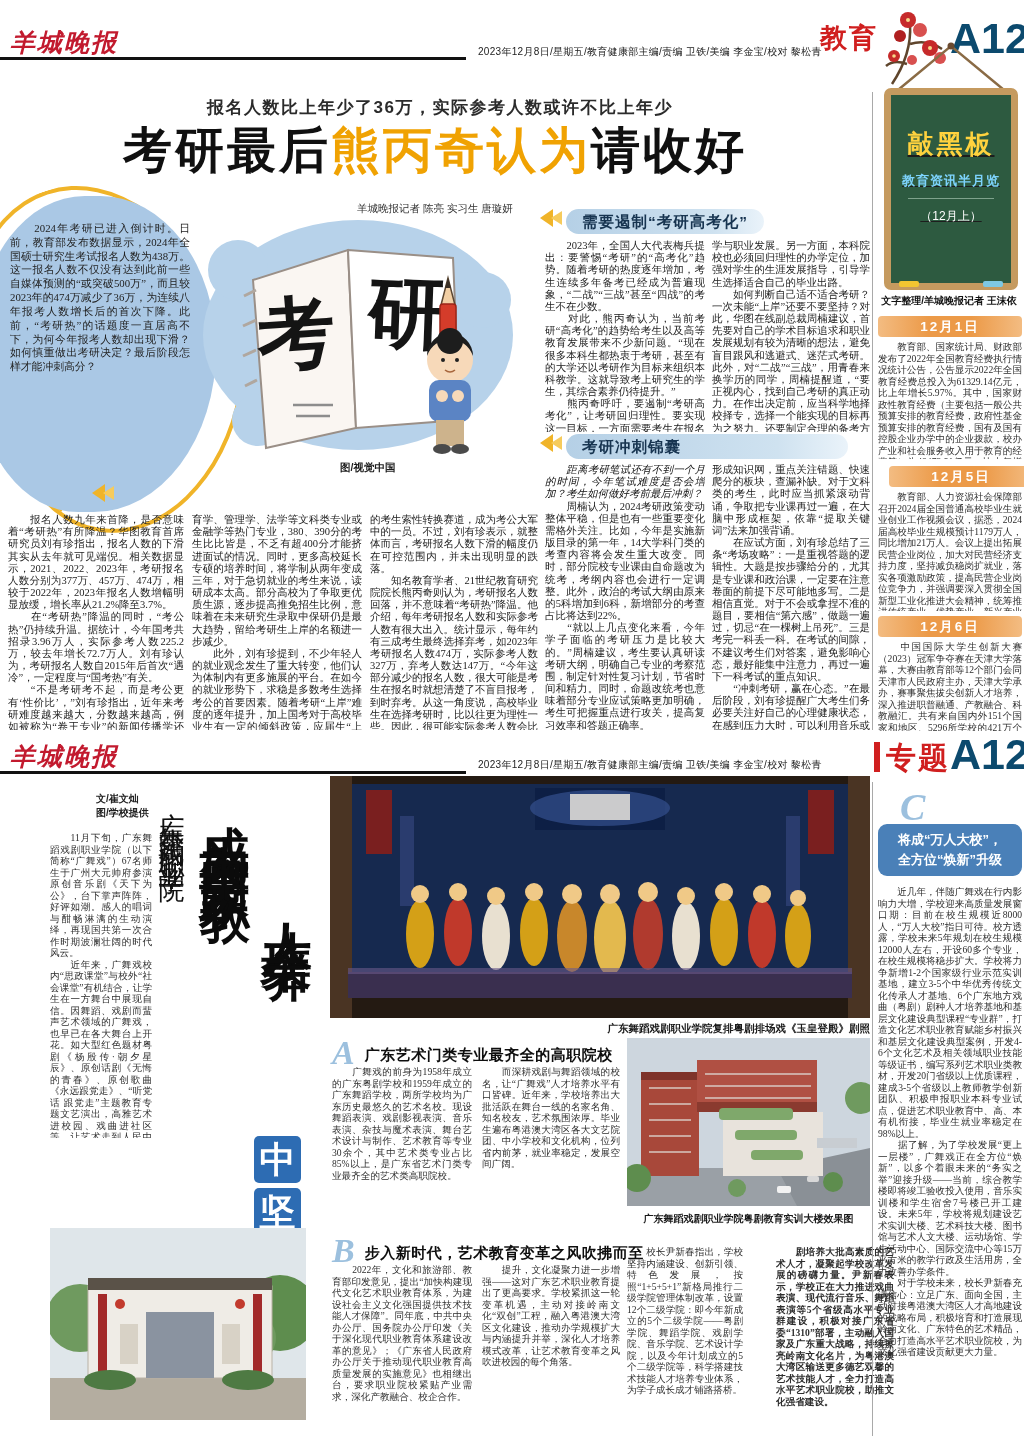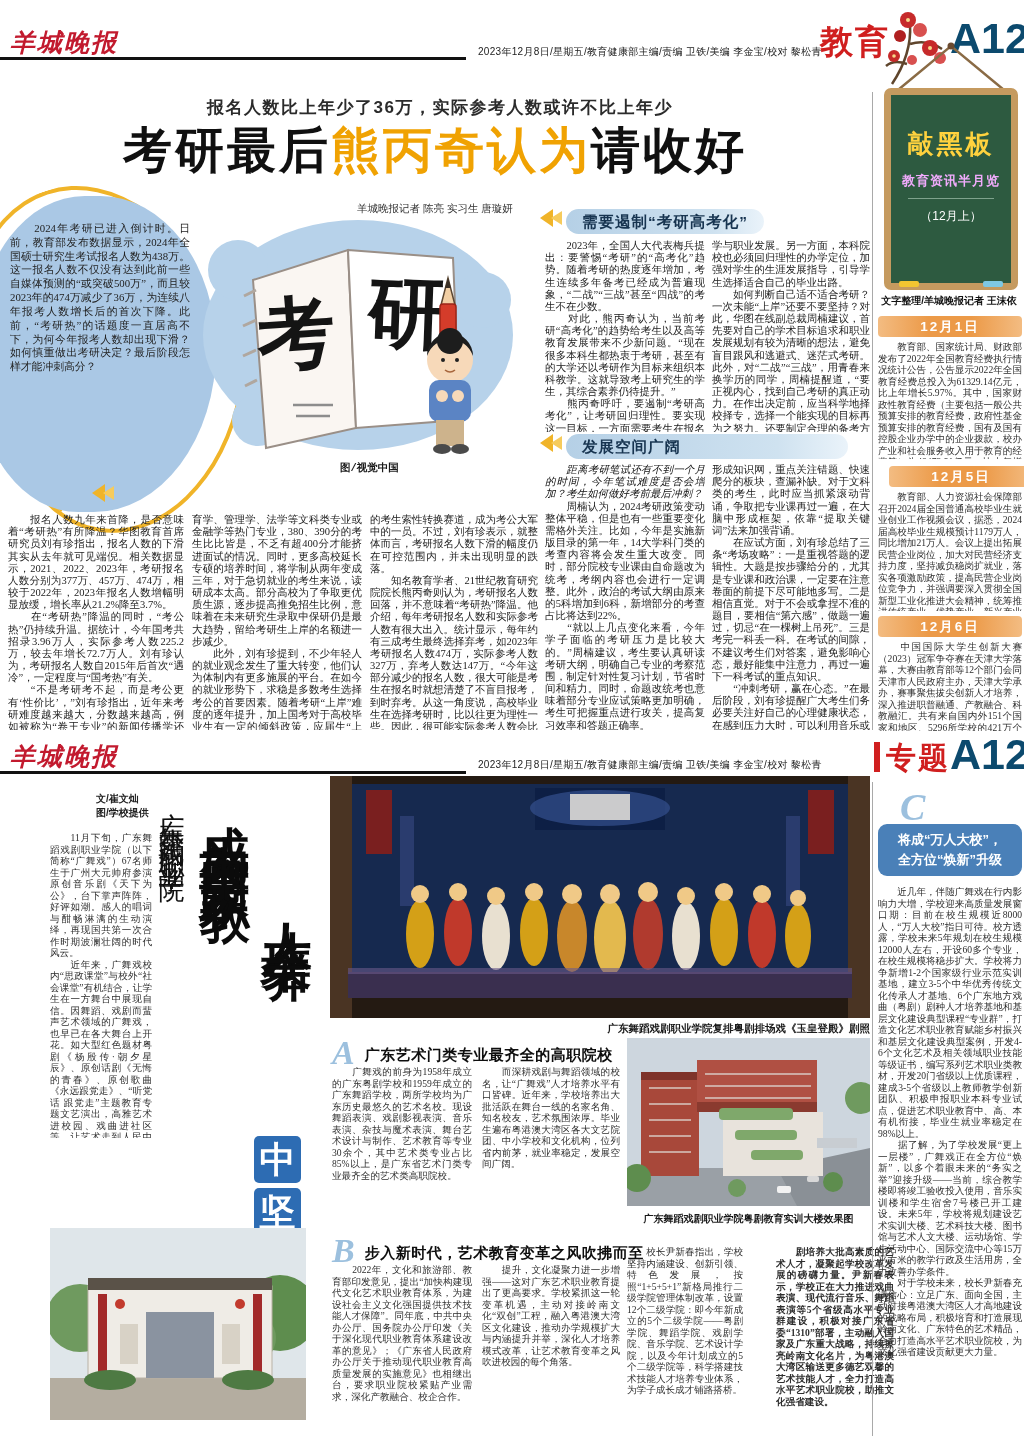--- a/index.html
+++ b/index.html
@@ -6,21 +6,21 @@
   body{width:1024px;height:1442px;position:relative;background:#fff;
        font-family:"Liberation Sans",sans-serif;color:#1d1d1d;overflow:hidden;}
   .abs{position:absolute;}
   .col{font-size:10.5px;line-height:1.16;text-align:justify;color:#222;
        overflow:hidden;white-space:pre-line;font-family:"Liberation Serif",serif;}
   .col-sm{font-size:9.6px;line-height:1.2;text-align:justify;color:#2e2e2e;
        overflow:hidden;white-space:pre-line;font-family:"Liberation Serif",serif;}
   .masthead{font-size:25px;font-weight:900;color:#c21a2e;font-style:italic;
        font-family:"Liberation Serif",serif;letter-spacing:2px;}
   .dateline{font-size:10px;color:#222;letter-spacing:.3px;}
-  .edition{font-size:33px;font-weight:900;color:#d01f1f;letter-spacing:2px;}
+  .edition{font-size:27px;font-weight:900;color:#d01f1f;letter-spacing:2px;}
   .pageno{font-size:43px;font-weight:600;color:#0c4a6e;font-family:"Liberation Sans",sans-serif;}
   .blackline{background:#111;height:3px;}
   .kicker{font-size:17px;font-weight:600;color:#2b2b2b;letter-spacing:1.5px;text-align:center;}
   .headline{font-size:49px;font-weight:900;letter-spacing:3px;text-align:center;
        font-family:"Liberation Sans",sans-serif;color:#101010;white-space:nowrap;}
   .headline .hl{color:#f0a202;}
   .byline{font-size:10.5px;color:#333;text-align:center;}
   .pillwrap{display:flex;align-items:flex-start;}
   .pill{height:25px;line-height:25px;border-radius:13px;padding:0 16px;
         background:linear-gradient(90deg,#b5d0e6 0%,#cfe2f0 75%,#eaf3fa 100%);
@@ -29,21 +29,21 @@
   .blob{background:#aac8e5;border-radius:48% 52% 55% 45%;}
   .arc{border:4px solid transparent;border-radius:50%;}
   .banner{width:144px;height:21px;border-radius:4px;color:#fff;font-weight:800;
         font-size:13.5px;text-align:center;line-height:21px;letter-spacing:2px;
         background:linear-gradient(90deg,#f3bc82,#ec9a48 35%,#ec9a48 65%,#f3bc82);}
   .vsep{width:1px;background:#a9a9a9;}
   .vtitle{writing-mode:vertical-rl;text-orientation:upright;}
   .bigletter{font-size:34px;font-weight:900;font-style:italic;color:#9cc0de;
         font-family:"Liberation Serif",serif;line-height:1;}
   .sechead{font-size:15px;font-weight:900;color:#0e0e0e;letter-spacing:.5px;}
-  .caption{font-family:Liberation Mono, monospace;font-weight:700;color:#1a1a1a;}
+  .caption{font-family:Liberation Sans, sans-serif;font-weight:700;color:#1a1a1a;}
   .photo{overflow:hidden;background:#ccc;}
   .blueblock{width:47px;height:47px;margin-bottom:5px;border-radius:5px;background:#2d6cb3;
         color:#fff;font-weight:900;font-size:36px;text-align:center;line-height:47px;}
   .redbar{background:#d01f1f;}
 </style>
 </head>
 <body>
 
 <div class="abs masthead" style="left:10px;top:26px;">羊城晚报</div>
 <div class="abs blackline" style="left:0;top:57px;width:466px;"></div>
@@ -114,21 +114,21 @@
 　　对此，熊丙奇认为，当前考研“高考化”的趋势给考生以及高等教育发展带来不少新问题。“现在很多本科生都热衷于考研，甚至有的大学还以考研作为目标来组织本科教学。这就导致考上研究生的学生，其综合素养仍待提升。”
 　　熊丙奇呼吁，要遏制“考研高考化”，让考研回归理性。要实现这一目标，一方面需要考生在报名时对自己的实力进行客观评估，提前规划好升</div>
 <div class="abs col" style="left:712px;top:240px;width:158px;height:192px;">学与职业发展。另一方面，本科院校也必须回归理性的办学定位，加强对学生的生涯发展指导，引导学生选择适合自己的毕业出路。
 　　如何判断自己适不适合考研？一次未能“上岸”还要不要坚持？对此，华图在线副总裁周楠建议，首先要对自己的学术目标追求和职业发展规划有较为清晰的想法，避免盲目跟风和逃避式、迷茫式考研。此外，对“二战”“三战”，用青春来换学历的同学，周楠提醒道，“要正视内心，找到自己考研的真正动力。在作出决定前，应当科学地择校择专，选择一个能实现的目标再为之努力。还要制定合理的备考方案，帮助提升学习效果，增加上岸概率。”</div>
 
 <div class="abs pillwrap" style="left:540px;top:434px;width:335px;">
   <svg class="chev" width="22" height="18" viewBox="0 0 22 18">
       <polygon points="13,0 0,9 13,18" fill="#f0b429"></polygon>
       <polygon points="22,2 11,9 22,16" fill="#f6cb5c"></polygon>
     </svg>
-  <div class="pill" style="min-width:250px;">发展空间广阔</div>
+  <div class="pill" style="min-width:250px;">考研冲刺锦囊</div>
 </div>
 <div class="abs" style="left:545px;top:464px;width:160px;height:266px;overflow:hidden;">
   <div class="col" style="font-style:italic;color:#111;">　　距离考研笔试还有不到一个月的时间，今年笔试难度是否会增加？考生如何做好考前最后冲刺？</div>
   <div class="col">　　周楠认为，2024考研政策变动整体平稳，但是也有一些重要变化需格外关注。比如，今年是实施新版目录的第一年，14大学科门类的考查内容将会发生重大改变。同时，部分院校专业课由自命题改为统考，考纲内容也会进行一定调整。此外，政治的考试大纲由原来的5科增加到6科，新增部分的考查占比将达到22%。
 　　“就以上几点变化来看，今年学子面临的考研压力是比较大的。”周楠建议，考生要认真研读考研大纲，明确自己专业的考察范围，制定针对性复习计划，节省时间和精力。同时，命题改统考也意味着部分专业应试策略更加明确，考生可把握重点进行攻关，提高复习效率和答题正确率。
 　　刘有珍则建议最后一个月分学科合理安排备考节奏，善于借助思维导图等学习工具将知识体系串联起来，</div>
 </div>
 <div class="abs col" style="left:712px;top:464px;width:158px;height:266px;">形成知识网，重点关注错题、快速爬分的板块，查漏补缺。对于文科类的考生，此时应当抓紧滚动背诵，争取把专业课再过一遍，在大脑中形成框架，依靠“提取关键词”法来加强背诵。
 　　在应试方面，刘有珍总结了三条“考场攻略”：一是重视答题的逻辑性。大题是按步骤给分的，尤其是专业课和政治课，一定要在注意卷面的前提下尽可能地多写。二是相信直觉。对于不会或拿捏不准的题目，要相信“第六感”，做题一遍过，切忌“在一棵树上吊死”。三是考完一科丢一科。在考试的间隙，不建议考生们对答案，避免影响心态，最好能集中注意力，再过一遍下一科考试的重点知识。
 　　“冲刺考研，赢在心态。”在最后阶段，刘有珍提醒广大考生们务必要关注好自己的心理健康状态，在感到压力大时，可以利用音乐或运动等方式来调整心态。“在最后一个月，比拼的就是心态，考生们一定要做到心无旁骛，不要受周围环境的影响。”</div>
@@ -146,23 +146,23 @@
 　　此外，刘有珍提到，不少年轻人的就业观念发生了重大转变，他们认为体制内有更多施展的平台。在如今的就业形势下，求稳是多数考生选择考公的首要因素。随着考研“上岸”难度的逐年提升，加上国考对于高校毕业生有一定的倾斜政策，应届生“上岸”概率更高，一些以提升自身就业竞争力为导向</div>
 <div class="abs col" style="left:370px;top:514px;width:168px;height:216px;">的考生索性转换赛道，成为考公大军中的一员。不过，刘有珍表示，就整体而言，考研报名人数下滑的幅度仍在可控范围内，并未出现明显的跌落。
 　　知名教育学者、21世纪教育研究院院长熊丙奇则认为，考研报名人数回落，并不意味着“考研热”降温。他介绍，每年考研报名人数和实际参考人数有很大出入。统计显示，每年约有三成考生最终选择弃考，如2023年考研报名人数474万，实际参考人数327万，弃考人数达147万。“今年这部分减少的报名人数，很大可能是考生在报名时就想清楚了不盲目报考，到时弃考。从这一角度说，高校毕业生在选择考研时，比以往更为理性一些。因此，很可能实际参考人数会比2023年还多。”</div>
 
 <div class="abs vsep" style="left:872px;top:92px;height:638px;"></div>
 
 <svg class="abs" style="left:884px;top:40px;" width="134" height="50" viewBox="0 0 134 50">
   <path d="M14 50 L67 6 L120 50" stroke="#8a6b45" stroke-width="2.5" fill="none"></path>
   <circle cx="67" cy="6" r="3.5" fill="#6b4a2f"></circle>
 </svg>
-<div class="abs" style="left:884px;top:88px;width:134px;height:202px;box-sizing:border-box;border:7px solid #c59a5f;border-radius:7px;background:#2d5a40;text-align:center;">
+<div class="abs" style="left:884px;top:88px;width:134px;height:202px;box-sizing:border-box;border:7px solid #c59a5f;border-radius:7px;background:#2d5a40;text-align:center;text-decoration:underline;">
   <div style="margin-top:32px;font-size:26px;font-weight:900;color:#ffd23e;letter-spacing:3px;">敲黑板</div>
-  <div style="margin-top:10px;font-size:13px;font-weight:700;color:#f0abfc;letter-spacing:1px;">教育资讯半月览</div>
+  <div style="margin-top:10px;font-size:13px;font-weight:700;color:#7dd3fc;letter-spacing:1px;">教育资讯半月览</div>
   <div style="margin:8px auto 0;width:86px;border-top:1px solid #7ea28c;"></div>
   <div style="margin-top:9px;font-size:12px;color:#fff;">（12月上）</div>
   <div style="position:absolute;bottom:-4px;left:8px;width:20px;height:6px;background:#f2c531;border-radius:2px;"></div>
   <div style="position:absolute;bottom:-4px;right:8px;width:20px;height:6px;background:#7ec8e3;border-radius:2px;"></div>
 </div>
 <div class="abs" style="left:876px;top:294px;width:146px;text-align:center;font-size:10px;font-weight:700;color:#111;">文字整理/羊城晚报记者 王沫依</div>
 
 <div class="abs banner" style="left:878px;top:316px;">12月1日</div>
 <div class="abs col-sm" style="left:878px;top:341px;width:144px;height:118px;">　　教育部、国家统计局、财政部发布了2022年全国教育经费执行情况统计公告，公告显示2022年全国教育经费总投入为61329.14亿元，比上年增长5.97%。其中，国家财政性教育经费（主要包括一般公共预算安排的教育经费，政府性基金预算安排的教育经费，国有及国有控股企业办学中的企业拨款，校办产业和社会服务收入用于教育的经费等）为48472.91亿元，比上年增长5.75%。</div>
 

